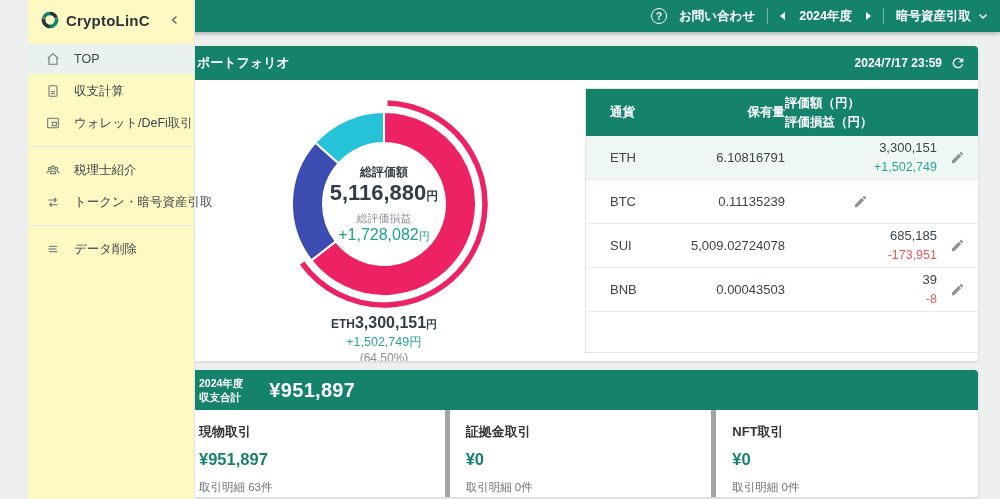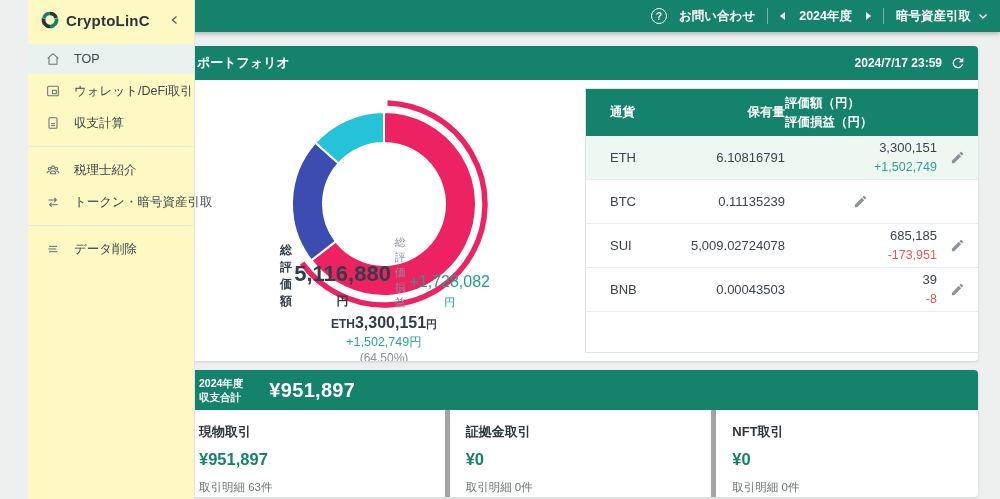--- a/index.html
+++ b/index.html
@@ -37,21 +37,21 @@
   
   .portfolio-panel { height:315px; }
   .panel-header { height:34px; background:#15826b; color:#fff; display:flex; align-items:center; padding:0 12px 0 14px; }
   .panel-title { font-size:13px; font-weight:700; flex:1; }
   .panel-updated { font-size:12px; font-weight:700; margin-right:8px; }
   .refresh-btn { width:16px; height:16px; cursor:pointer; display:flex; }
   .panel-body { display:flex; height:281px; }
 
   .chart-col { width:402px; position:relative; flex:0 0 auto; }
   .donut-wrap { width:212px; height:212px; margin:18px auto 0; position:relative; }
-  .donut-center { position:absolute; inset:0; display:flex; flex-direction:row; align-items:flex-end; justify-content:center; text-align:center; pointer-events:none; }
+  .donut-center { position:absolute; inset:0; display:flex; flex-direction:column; align-items:center; justify-content:center; text-align:center; pointer-events:none; }
   .dc-label { font-size:12px; font-weight:700; color:#353f49; }
   .dc-total { font-size:22px; font-weight:700; color:#333d48; line-height:1.1; }
   .dc-total .unit { font-size:12px; font-weight:700; }
   .dc-pl-label { font-size:11px; color:#8a9199; margin-top:6px; }
   .dc-pl { font-size:16px; color:#1ba18d; line-height:1.15; }
   .dc-pl .unit { font-size:11px; }
   .chart-caption { text-align:center; margin-top:2px; line-height:1.35; }
   .cap-sym { font-size:12px; font-weight:700; color:#333d48; }
   .cap-val { font-size:16px; font-weight:700; color:#333d48; }
   .cap-unit { font-size:11px; font-weight:700; color:#333d48; }
@@ -114,35 +114,35 @@
       <span class="nav-icon">
         <svg viewBox="0 0 24 24">
             <path d="M4 11 L12 4 L20 11 M6 10 V20 H18 V10"></path>
           </svg>
       </span>
       <span class="nav-label">TOP</span>
     </div>
     <div class="nav-item">
       <span class="nav-icon">
         <svg viewBox="0 0 24 24">
-            <rect x="4" y="5" width="16" height="14" rx="1.5"></rect>
-            <rect x="11" y="11" width="6" height="5"></rect>
-          </svg>
-      </span>
-      <span class="nav-label">ウォレット/DeFi取引</span>
-    </div>
-    <div class="nav-item">
-      <span class="nav-icon">
-        <svg viewBox="0 0 24 24">
             <rect x="6" y="4" width="12" height="16" rx="1.5"></rect>
             <line x1="9" y1="13" x2="15" y2="13"></line>
             <line x1="9" y1="16" x2="15" y2="16"></line>
           </svg>
       </span>
       <span class="nav-label">収支計算</span>
+    </div>
+    <div class="nav-item">
+      <span class="nav-icon">
+        <svg viewBox="0 0 24 24">
+            <rect x="4" y="5" width="16" height="14" rx="1.5"></rect>
+            <rect x="11" y="11" width="6" height="5"></rect>
+          </svg>
+      </span>
+      <span class="nav-label">ウォレット/DeFi取引</span>
     </div>
     <div class="nav-divider"></div>
     <div class="nav-item">
       <span class="nav-icon">
         <svg viewBox="0 0 24 24">
             <circle cx="7" cy="10" r="2"></circle>
             <circle cx="17" cy="10" r="2"></circle>
             <circle cx="12" cy="8" r="2.2"></circle>
             <path d="M3 17c0-2 2-3.2 4-3.2M21 17c0-2-2-3.2-4-3.2M8 17.5c0-2.5 1.8-4 4-4s4 1.5 4 4z"></path>
           </svg>

